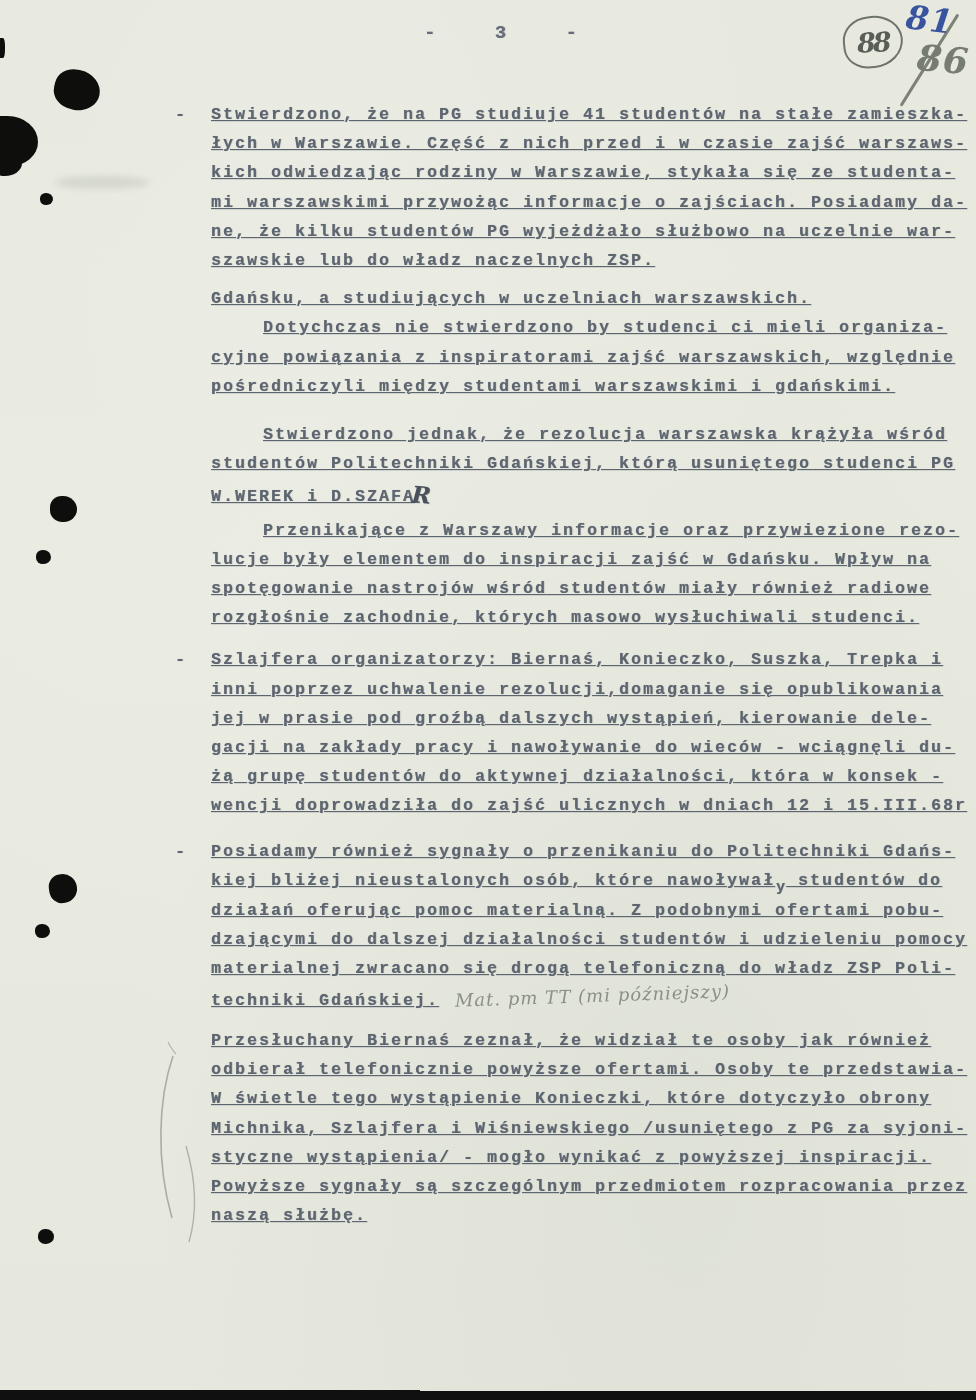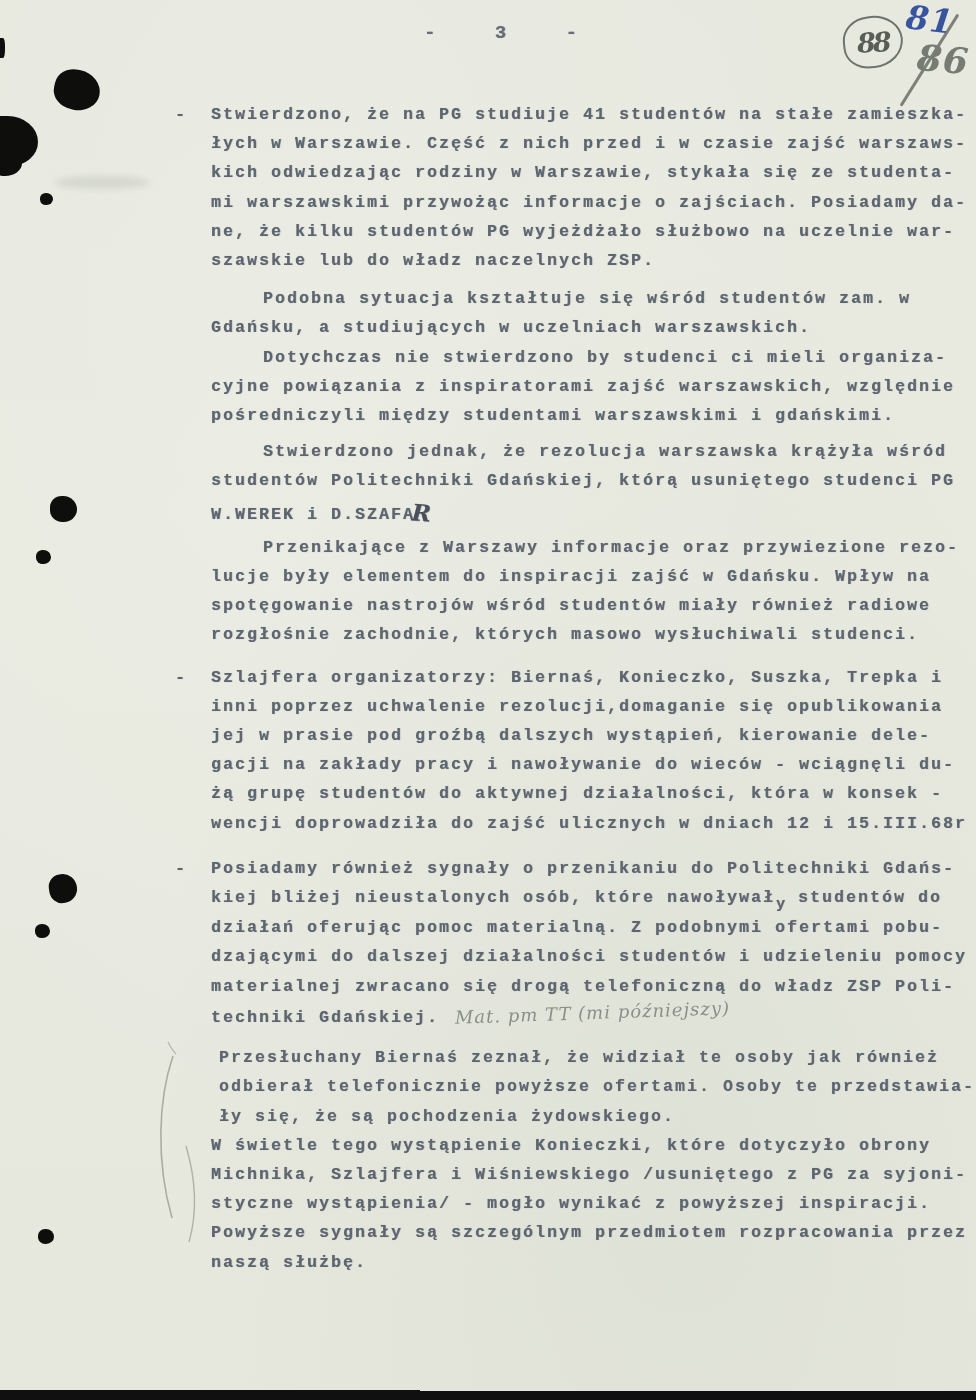--- a/index.html
+++ b/index.html
@@ -11,28 +11,28 @@
       linear-gradient(180deg,#e7e9df 0%,#e9ebe1 40%,#e6e8de 100%);
     font-family:"Liberation Mono","DejaVu Sans Mono",monospace;
   }
   
   .doc-body{position:absolute;left:175px;top:100px;width:800px;color:#5d6570;}
   .para{display:flex;}
   .dash{width:36px;flex:0 0 36px;font-weight:bold;font-size:16.5px;line-height:29.2px;
         text-shadow:0.4px 0.3px 0.7px rgba(70,76,88,0.55);}
   .para.indent > .para-lines,.para.flush > .para-lines{margin-left:36px;}
   .line{font-size:16.5px;line-height:29.2px;letter-spacing:2.1px;font-weight:bold;
-        white-space:nowrap;text-shadow:0.4px 0.3px 0.7px rgba(70,76,88,0.55);}
+        white-space:nowrap;text-shadow:0.4px 0.3px 0.7px rgba(70,76,88,0.55);text-decoration:underline;}
   .line.first-indent{text-indent:52px;}
   .para:nth-child(2){margin-top:9px;}
-  .para:nth-child(4){margin-top:7px;}
+  .para:nth-child(4){margin-top:19px;}
   .para:nth-child(5){margin-top:4px;}
   .para:nth-child(6){margin-top:13px;}
   .para:nth-child(7){margin-top:16px;}
-  .para:nth-child(8){margin-top:11px;justify-content:flex-end;}
+  .para:nth-child(8){margin-top:11px;}
   .para:nth-child(10){}
   
   .hand{font-family:"DejaVu Serif",serif;font-weight:bold;}
   .hand.pen-r{font-style:italic;font-size:23px;color:#4a505a;margin-left:-3px;
               display:inline-block;transform:rotate(4deg) translateY(2px);letter-spacing:0;}
   .hand.pencil-note{font-style:italic;font-size:18px;color:#8b9086;margin-left:16px;
               letter-spacing:1px;font-weight:normal;display:inline-block;
               transform:rotate(-2deg) translateY(-3px);text-shadow:none;}
   .hand.sub-y{display:inline-block;transform:translateY(6px);font-family:inherit;
               font-size:15px;color:inherit;margin:0 1px;letter-spacing:0;}
@@ -112,21 +112,20 @@
           <div class="line">Stwierdzono, że na PG studiuje 41 studentów na stałe zamieszka-</div>
           <div class="line">łych w Warszawie. Część z nich przed i w czasie zajść warszaws-</div>
           <div class="line">kich odwiedzając rodziny w Warszawie, stykała się ze studenta-</div>
           <div class="line">mi warszawskimi przywożąc informacje o zajściach. Posiadamy da-</div>
           <div class="line">ne, że kilku studentów PG  wyjeżdżało służbowo na uczelnie war-</div>
           <div class="line">szawskie lub do władz naczelnych ZSP.</div>
         </div>
       </div>
       <div class="para indent">
         <div class="para-lines">
-          <div class="line first-indent">Podobna sytuacja kształtuje się wśród studentów zam. w</div>
           <div class="line">Gdańsku, a studiujących w uczelniach warszawskich.</div>
         </div>
       </div>
       <div class="para indent">
         <div class="para-lines">
           <div class="line first-indent">Dotychczas nie stwierdzono by studenci ci mieli organiza-</div>
           <div class="line">cyjne powiązania z inspiratorami zajść warszawskich, względnie</div>
           <div class="line">pośredniczyli między studentami warszawskimi i gdańskimi.</div>
         </div>
       </div>
@@ -164,21 +163,20 @@
           <div class="line">działań oferując pomoc materialną. Z podobnymi ofertami pobu-</div>
           <div class="line">dzającymi do dalszej działalności studentów i udzieleniu pomocy</div>
           <div class="line">materialnej zwracano się drogą telefoniczną do władz ZSP Poli-</div>
           <div class="line">techniki Gdańskiej.<span class="hand pencil-note">Mat. pm TT (mi późniejszy)</span></div>
         </div>
       </div>
       <div class="para flush">
         <div class="para-lines">
           <div class="line">Przesłuchany Biernaś zeznał, że widział te osoby jak również</div>
           <div class="line">odbierał telefonicznie powyższe ofertami. Osoby te przedstawia-</div>
-          <div class="line">ły się, że są pochodzenia żydowskiego.</div>
         </div>
       </div>
       <div class="para flush">
         <div class="para-lines">
           <div class="line">W świetle tego wystąpienie Konieczki, które dotyczyło obrony</div>
           <div class="line">Michnika, Szlajfera i Wiśniewskiego /usuniętego z PG za syjoni-</div>
           <div class="line">styczne wystąpienia/ - mogło wynikać z powyższej inspiracji.</div>
         </div>
       </div>
       <div class="para flush">

